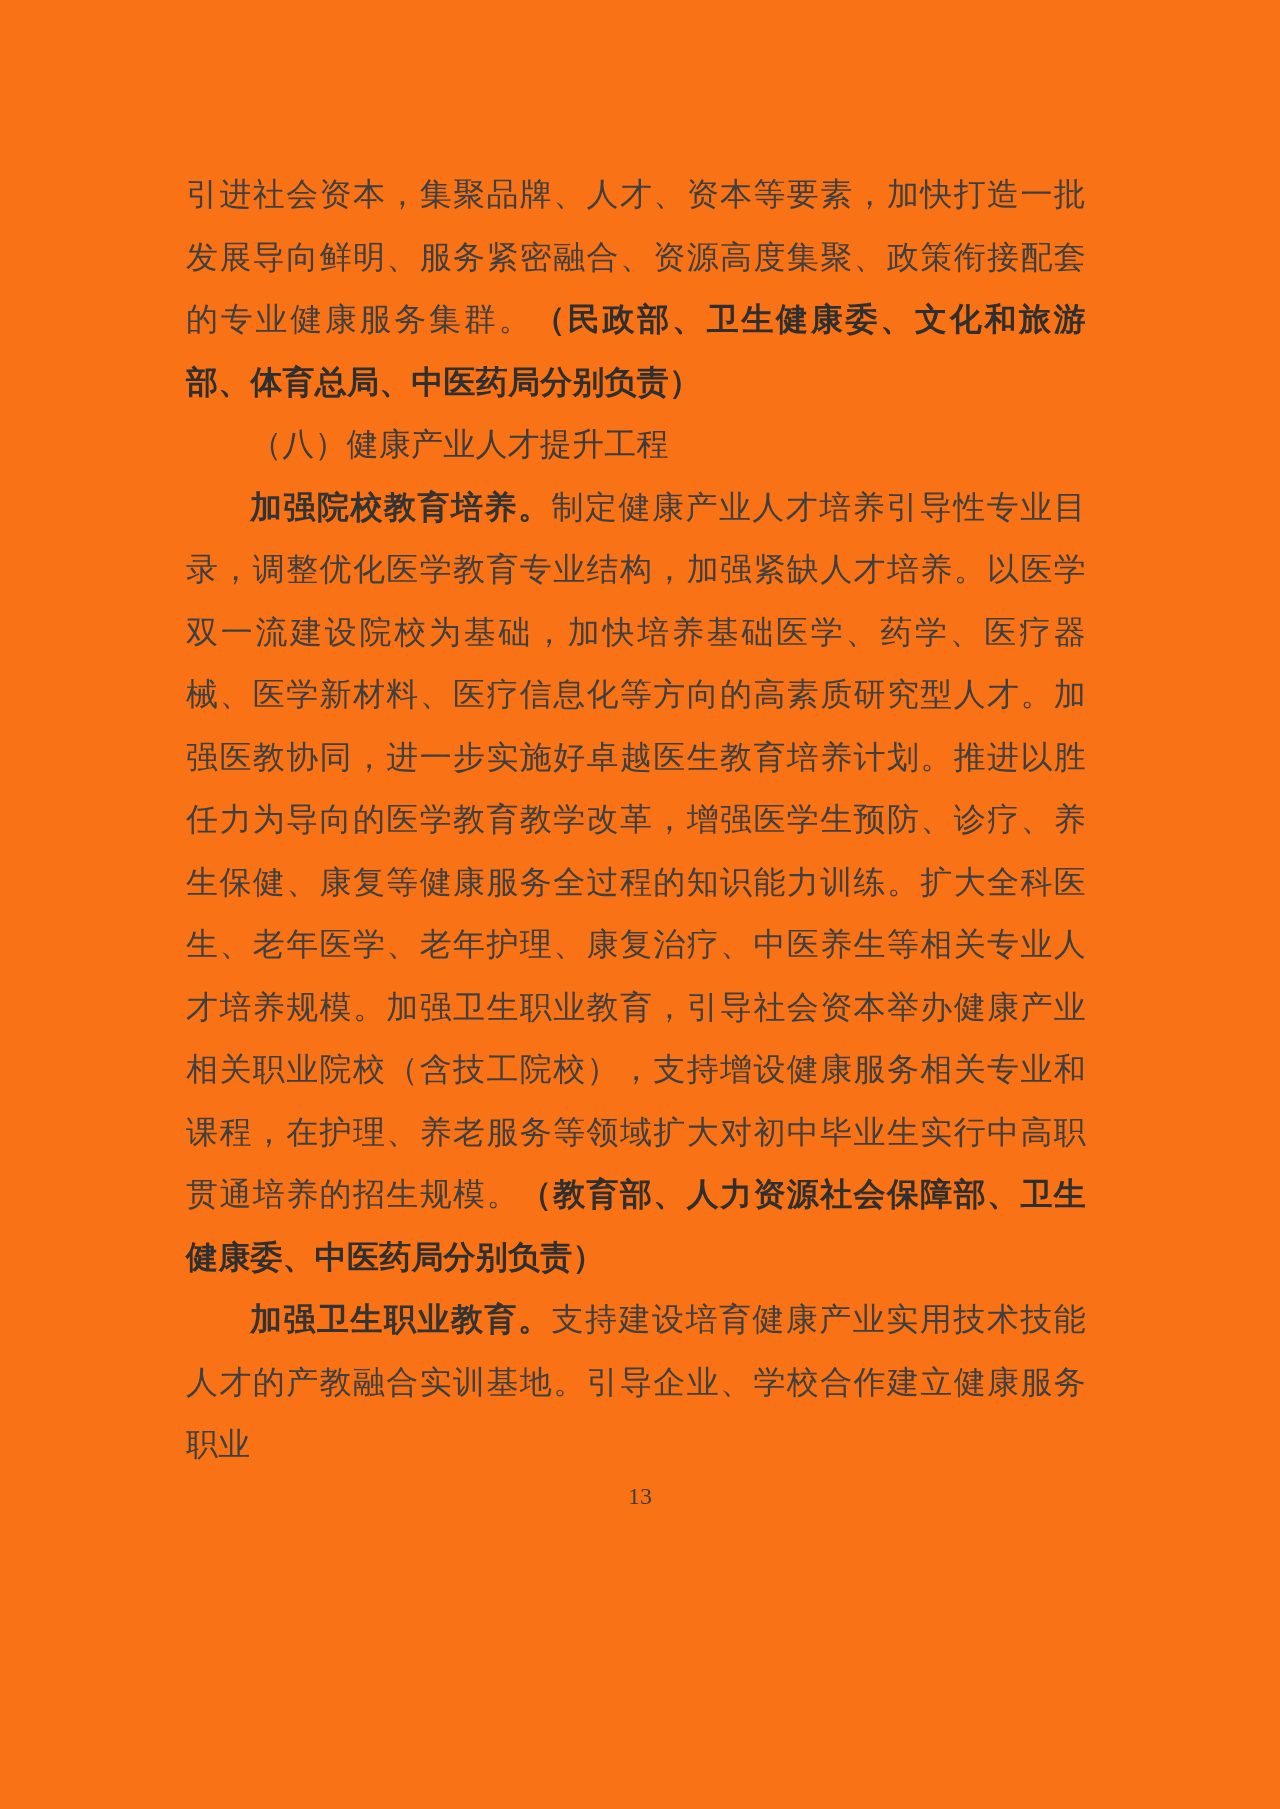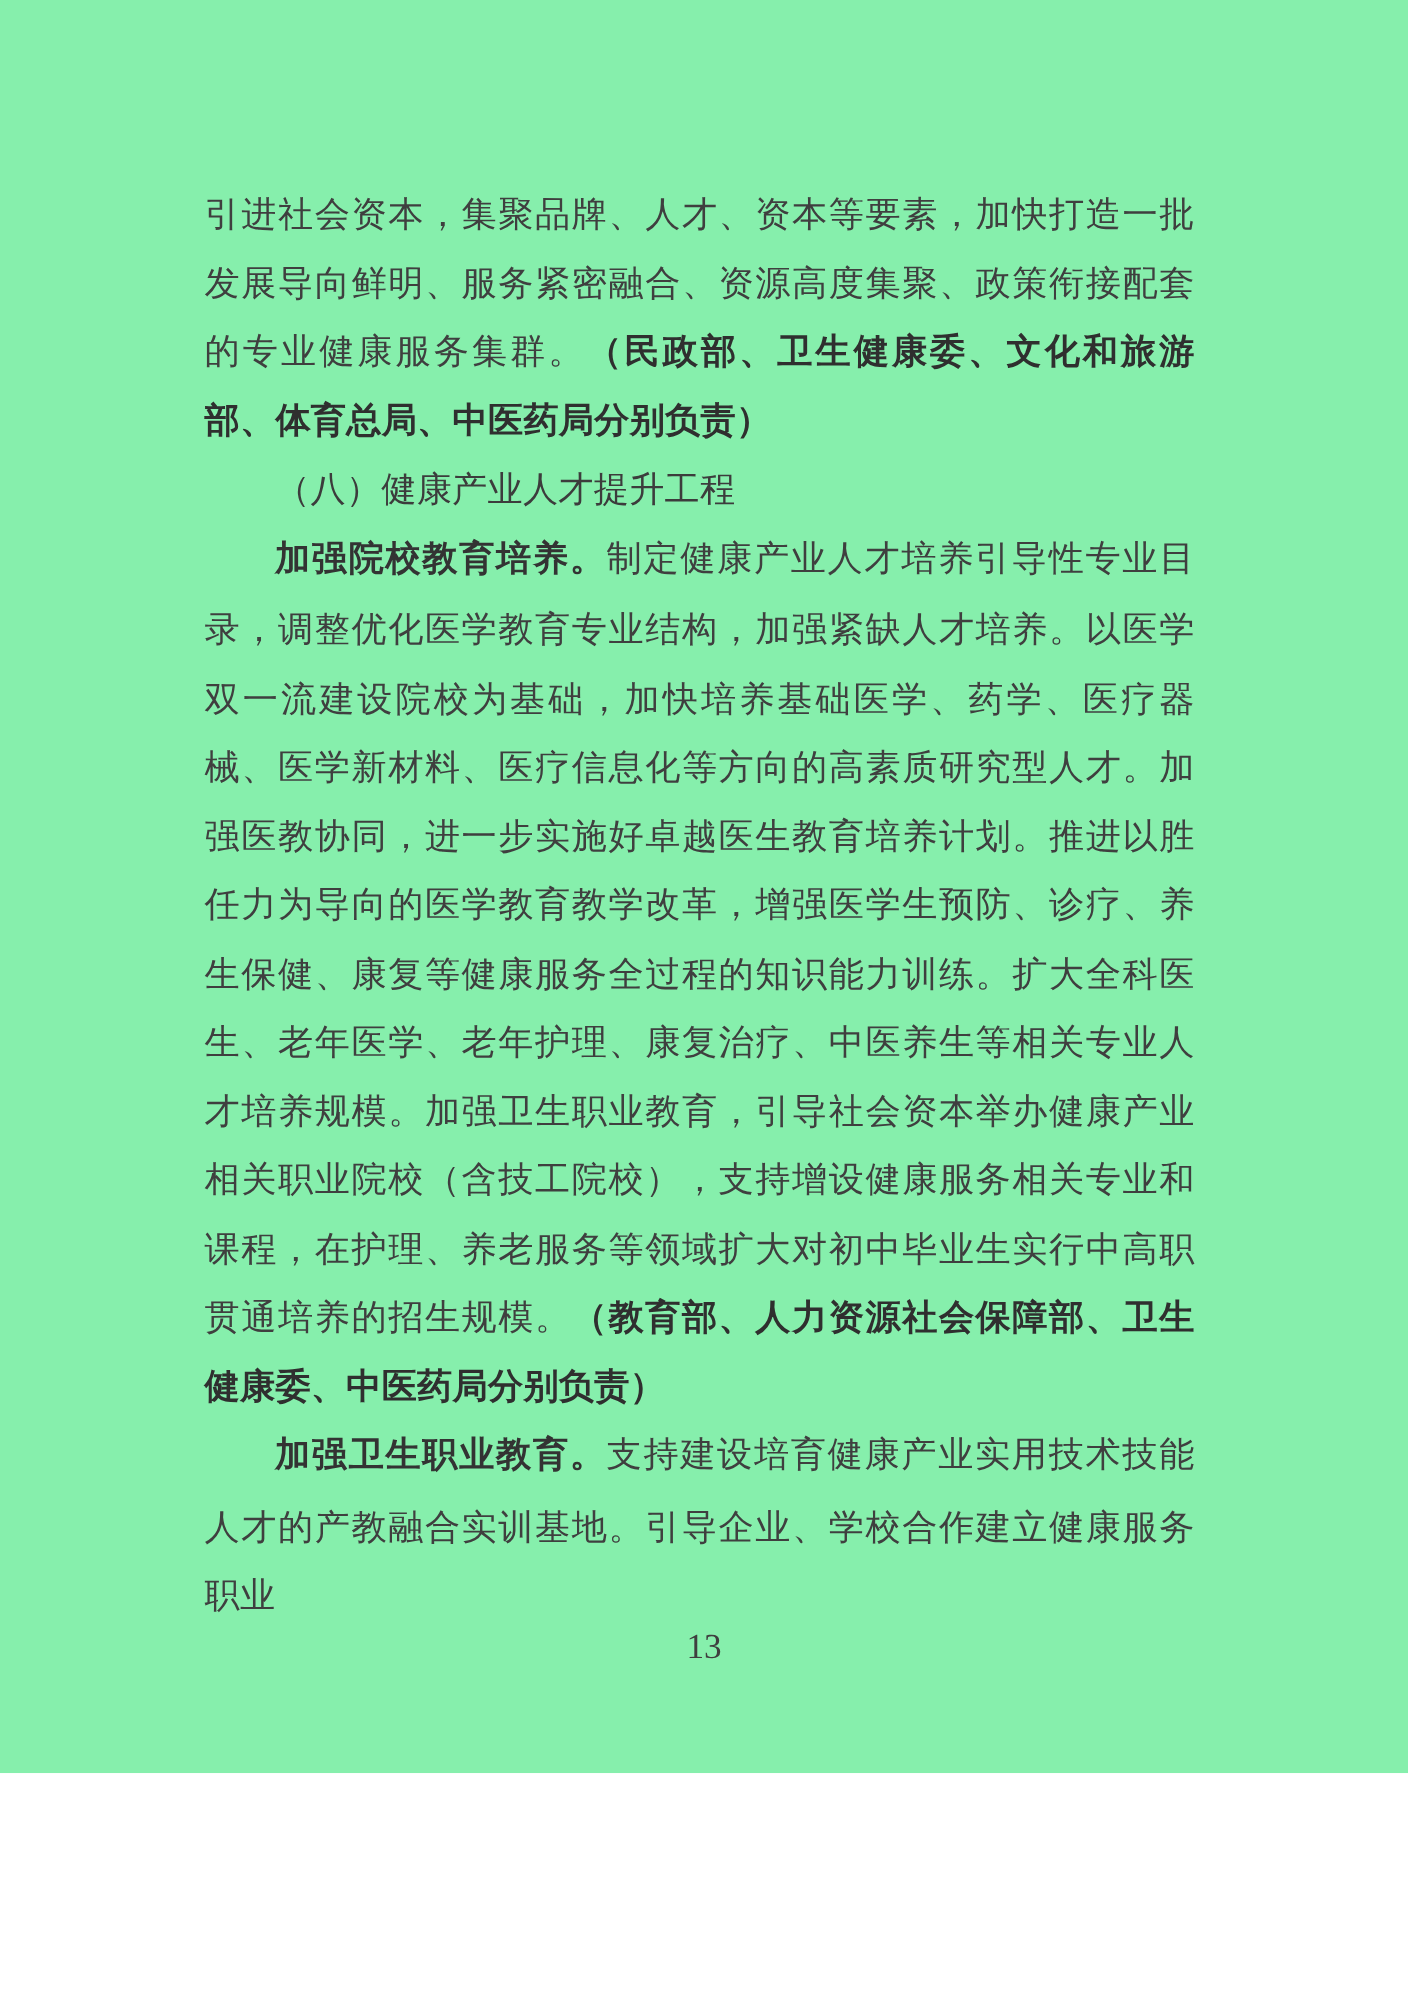--- a/index.html
+++ b/index.html
@@ -3,22 +3,22 @@
 <meta charset="utf-8">
 <style>
   html, body {
     margin: 0;
     padding: 0;
     background: #ffffff;
   }
   .page {
     position: relative;
     width: 1280px;
-    height: 1612px;
-    background: #86efac;
+    height: 1809px;
+    background: #f97316;
     overflow: hidden;
     font-family: "Liberation Serif", "DejaVu Serif", serif;
   }
   .doc-body {
     position: absolute;
     left: 186px;
     top: 163px;
     width: 900px;
     font-size: 32px;
     line-height: 62.5px;
@@ -33,21 +33,21 @@
   }
   .para.indent {
     text-indent: 2em;
   }
   .seg-body {
     font-family: "Liberation Serif", "DejaVu Serif", serif;
     color: #3f3f3f;
   }
   
   .seg-lead {
-    font-family: Liberation Mono, monospace;
+    font-family: Liberation Serif, serif;
     font-weight: 600;
     color: #333333;
   }
   
   .seg-department {
     font-family: "Liberation Sans", "DejaVu Sans", sans-serif;
     font-weight: 700;
     color: #2f2f2f;
   }
   
@@ -55,21 +55,21 @@
     font-family: "Liberation Serif", "DejaVu Serif", serif;
     font-weight: 500;
     color: #3c3c3c;
   }
   .page-number {
     position: absolute;
     top: 1478px;
     left: 0;
     width: 1280px;
     text-align: center;
-    font-size: 32px;
+    font-size: 24px;
     line-height: 36px;
     color: #3f3f3f;
     font-family: "Liberation Serif", "DejaVu Serif", serif;
   }
 </style>
 </head>
 <body>
 
 <div class="page">
   <div class="doc-body" id="doc-body">

